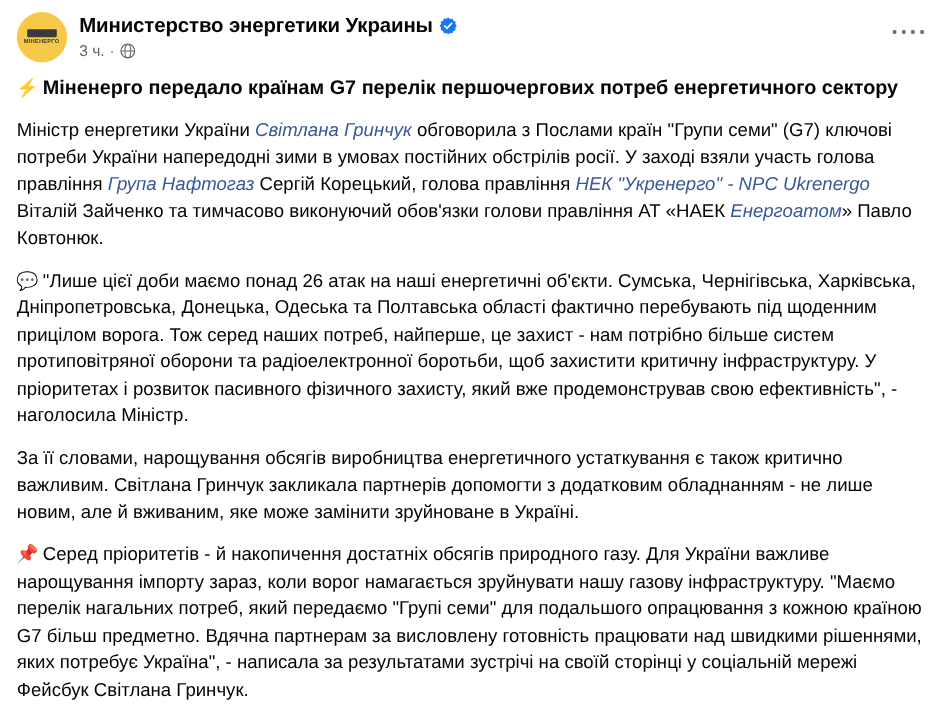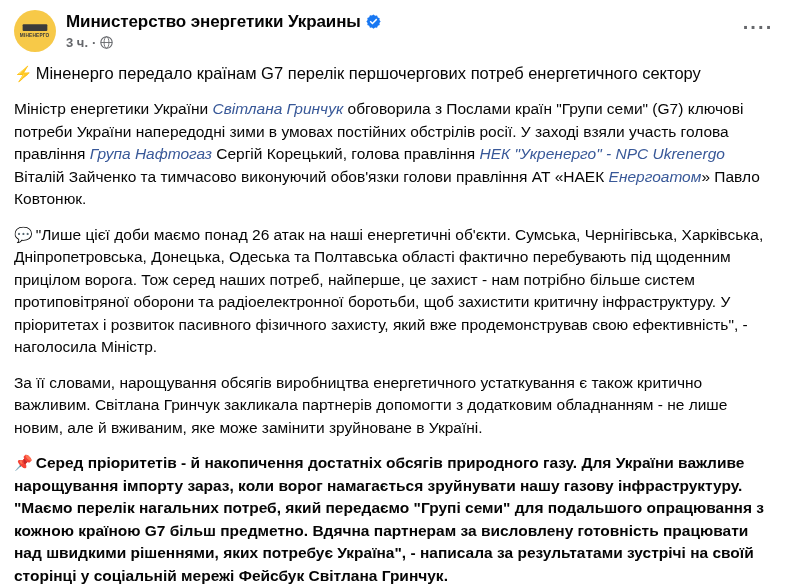--- a/index.html
+++ b/index.html
@@ -77,21 +77,20 @@
     margin-left: 5px;
     flex: 0 0 15px;
   }
   .meta-row {
     display: flex;
     align-items: center;
     font-size: 13px;
     color: #65676b;
     line-height: 17px;
     margin-top: 2px;
-    font-weight: bold;
   }
   .meta-sep {
     margin: 0 4px;
     font-size: 13px;
     color: #65676b;
   }
   .globe {
     width: 13px;
     height: 13px;
     display: inline-block;
@@ -115,25 +114,25 @@
   .post-body {
     font-size: 15.5px;
     line-height: 22.5px;
     color: #050505;
   }
   .para {
     margin: 0 0 13px 0;
   }
   .para:last-child {
     margin-bottom: 0;
-    font-weight: bold;
   }
   .lead {
     font-size: 16.5px;
     line-height: 23px;
+    font-weight: bold;
   }
   .emoji {
     font-size: 15px;
     margin-right: 3px;
   }
   a.link {
     color: #385898;
     text-decoration: none;
     font-style: italic;
   }

